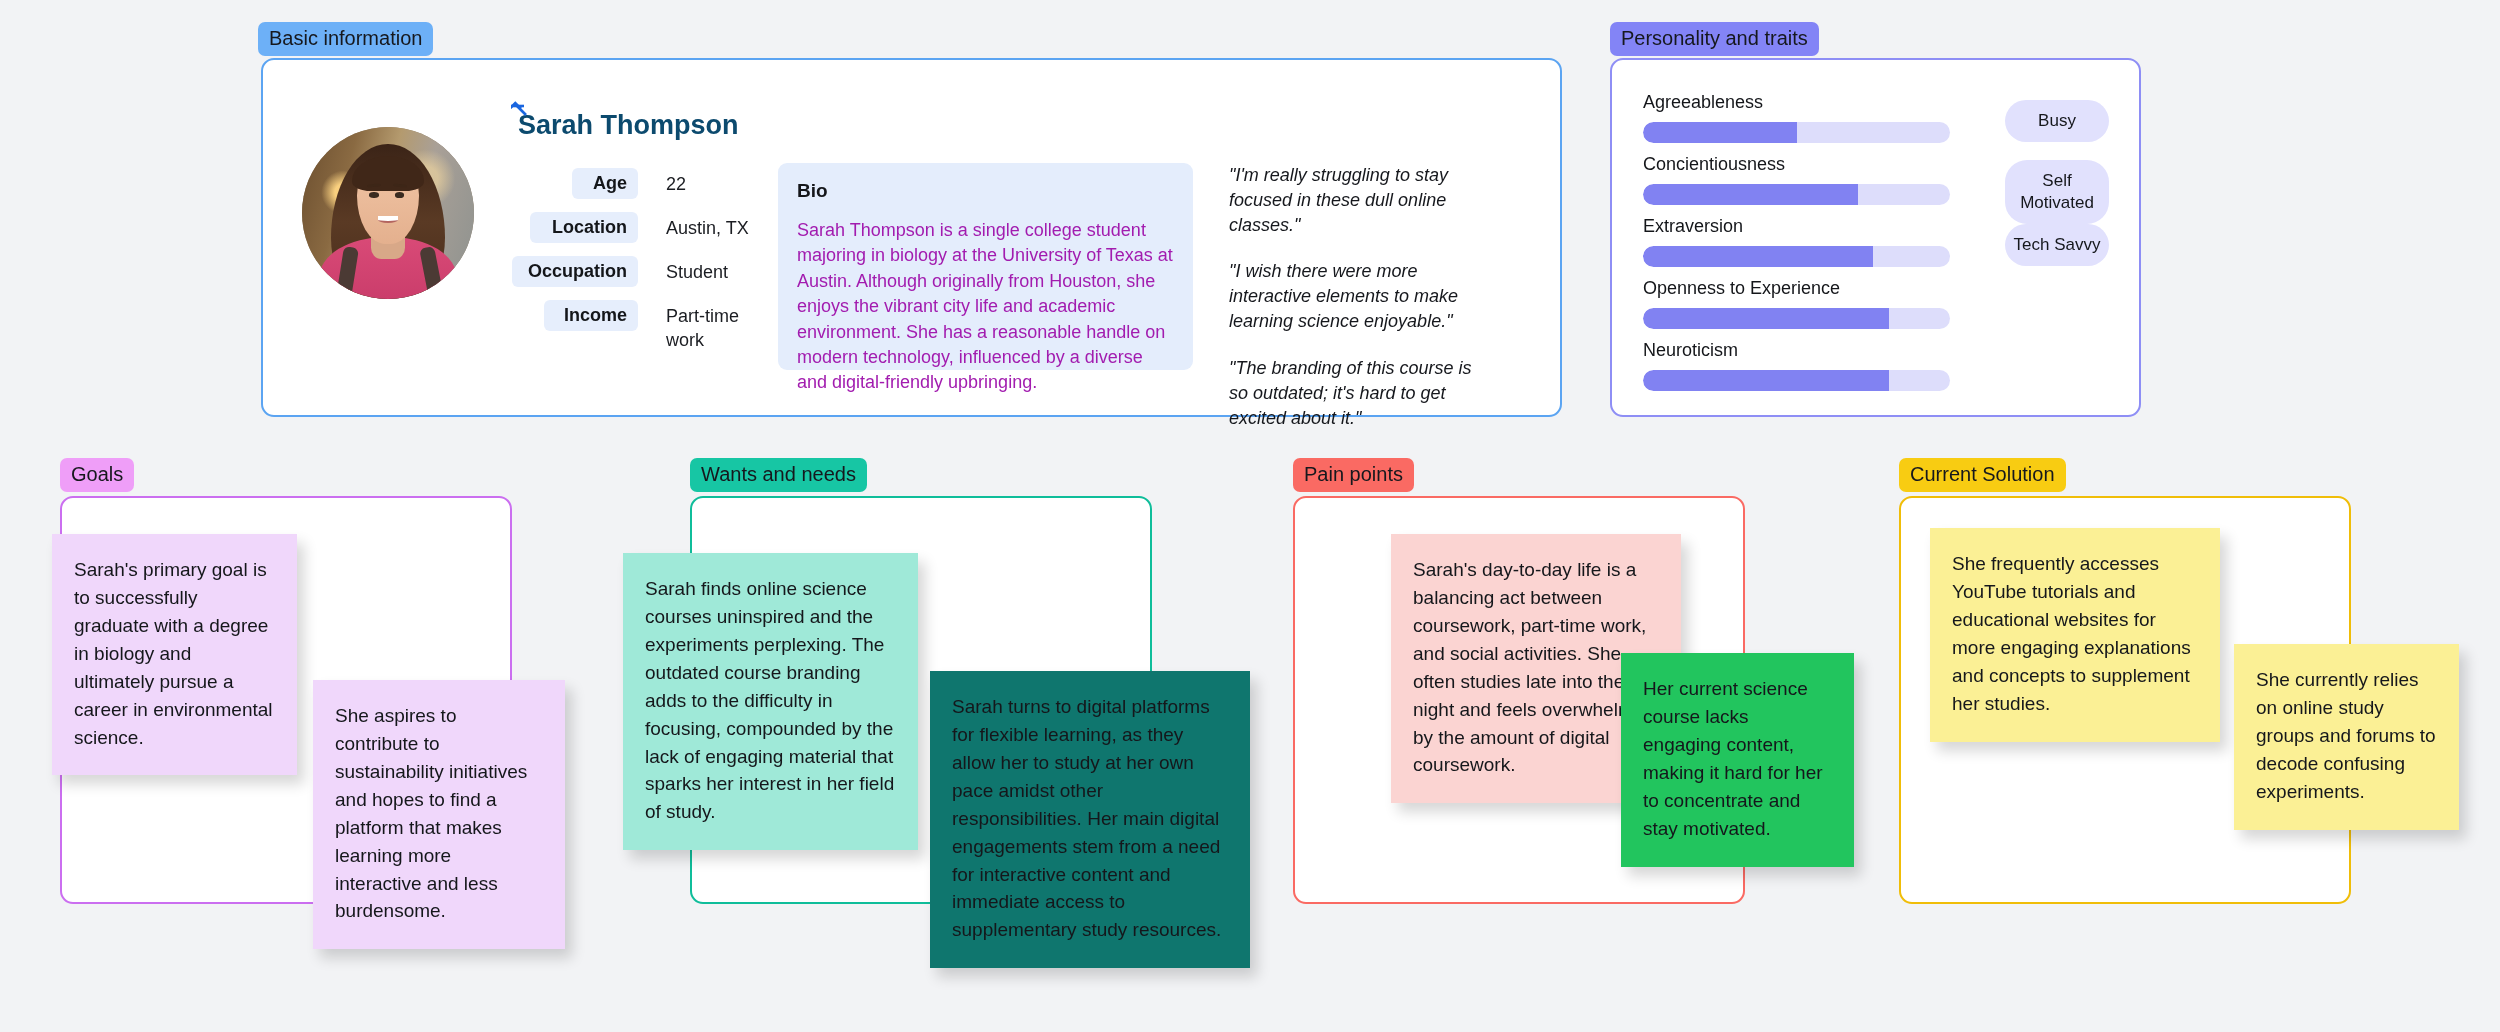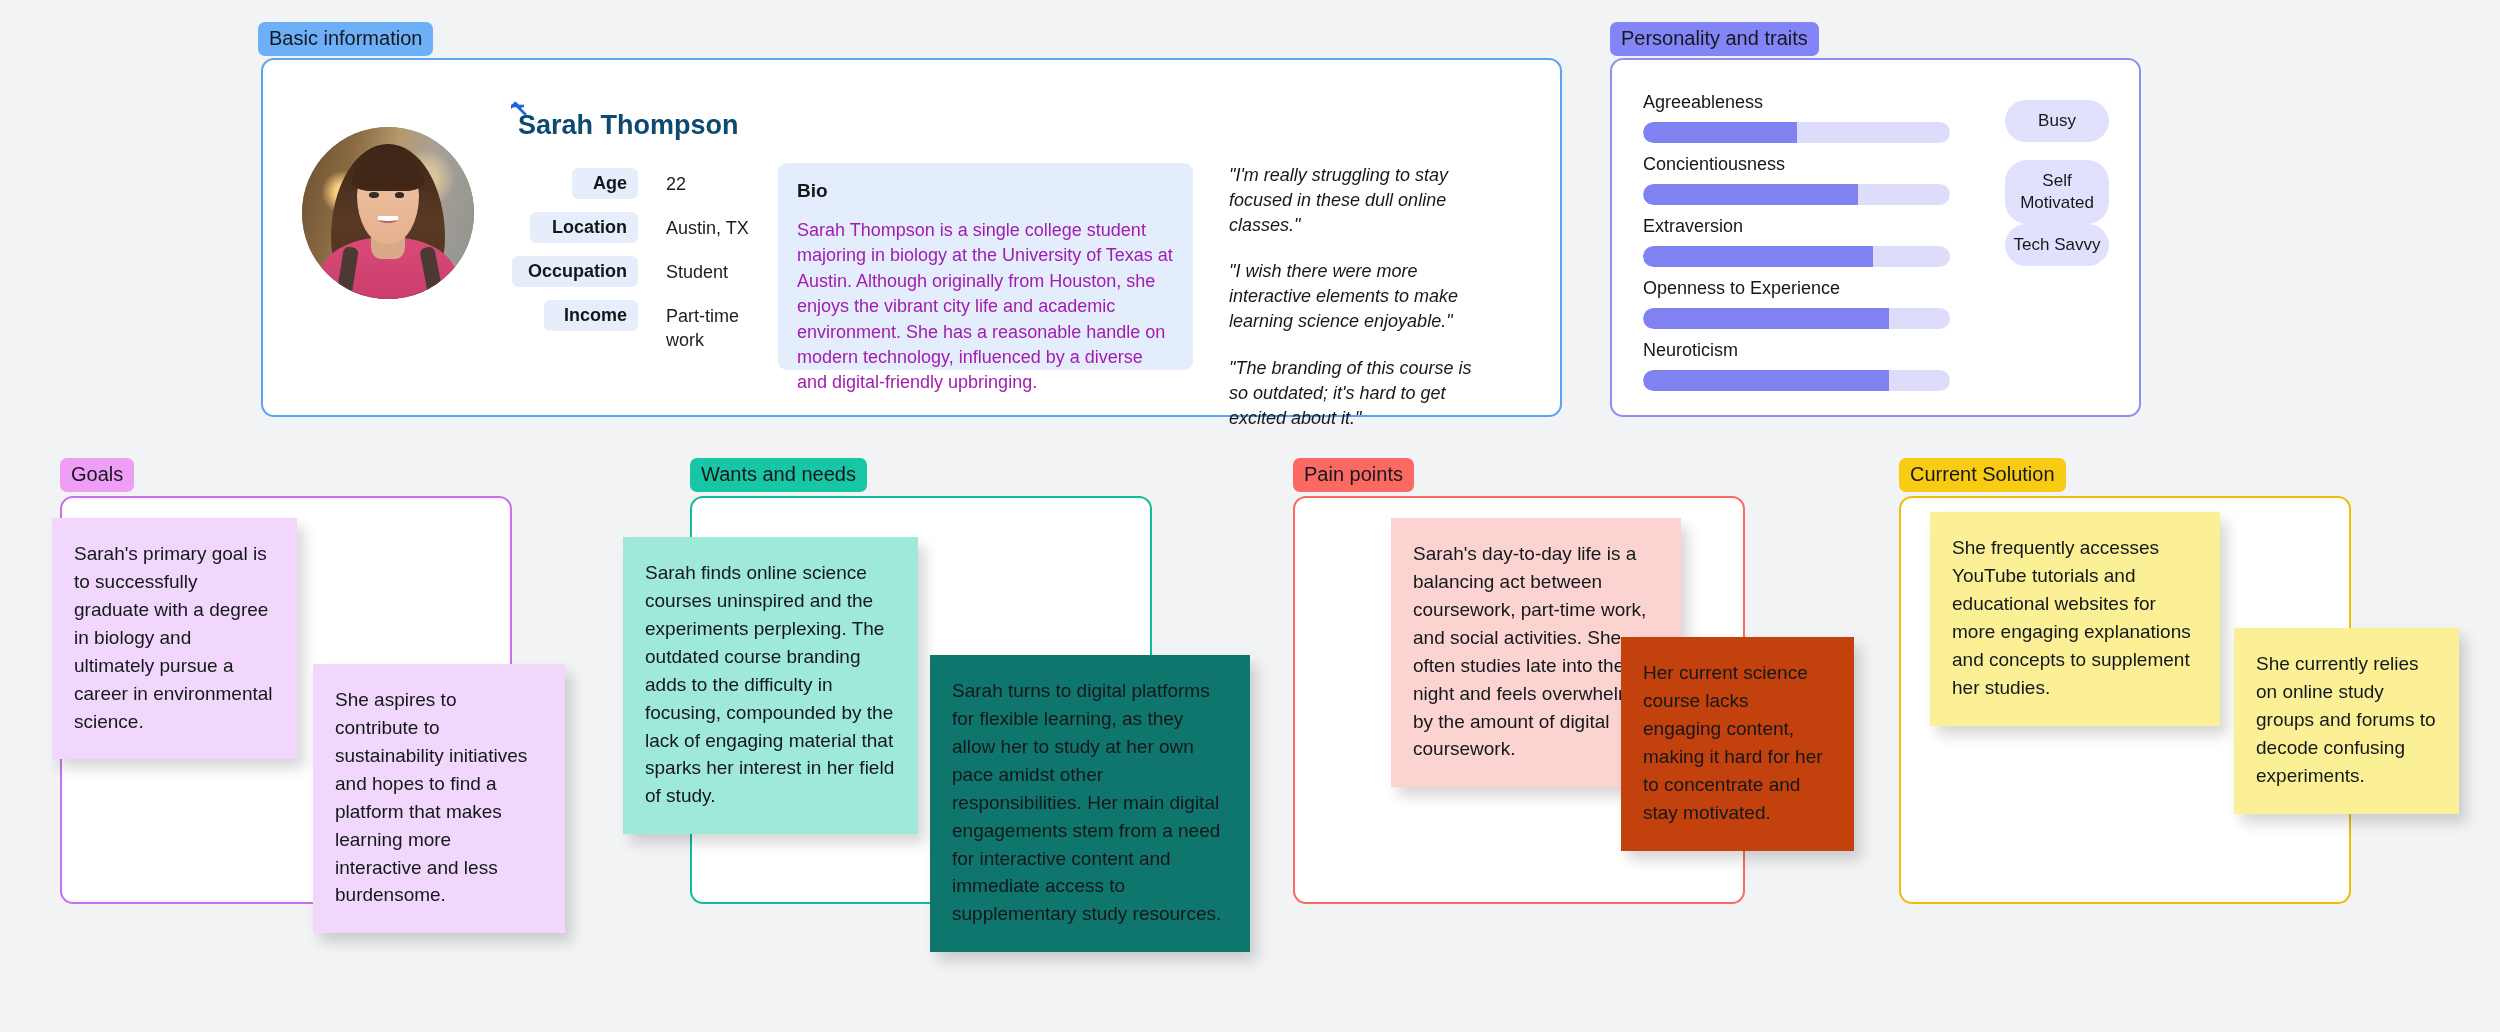--- a/index.html
+++ b/index.html
@@ -166,20 +166,21 @@
 
   
   .sticky {
     position: absolute;
     padding: 22px 22px 24px 22px;
     font-size: 19px;
     line-height: 1.47;
     color: #15171b;
     box-shadow: 7px 9px 13px rgba(0,0,0,.16);
     z-index: 5;
+    margin-top: 16px;
   }
 </style>
 </head>
 <body>
 
 <div class="board">
 
   <div class="pill" style="left:258px; top:22px; background:#6db0f7;">Basic information</div>
 
   <div class="panel" style="left:261px; top:58px; width:1301px; height:359px; border-color:#5ba4f2;"></div>
@@ -283,20 +284,20 @@
   <div class="sticky" style="left:313px; top:664px; width:252px; background:#f0d7fb;">She aspires to contribute to sustainability initiatives and hopes to find a platform that makes learning more interactive and less burdensome.</div>
 
   <div class="pill" style="left:690px; top:458px; background:#17c6a4;">Wants and needs</div>
   <div class="panel" style="left:690px; top:496px; width:462px; height:408px; border-color:#0fbd9a;"></div>
   <div class="sticky" style="left:623px; top:537px; width:295px; background:#9fe9d8;">Sarah finds online science courses uninspired and the experiments perplexing. The outdated course branding adds to the difficulty in focusing, compounded by the lack of engaging material that sparks her interest in her field of study.</div>
   <div class="sticky" style="left:930px; top:655px; width:320px; background:#0f766e;">Sarah turns to digital platforms for flexible learning, as they allow her to study at her own pace amidst other responsibilities. Her main digital engagements stem from a need for interactive content and immediate access to supplementary study resources.</div>
 
   <div class="pill" style="left:1293px; top:458px; background:#fa6a63;">Pain points</div>
   <div class="panel" style="left:1293px; top:496px; width:452px; height:408px; border-color:#fa6a63;"></div>
   <div class="sticky" style="left:1391px; top:518px; width:290px; background:#fbd4d2;">Sarah's day-to-day life is a balancing act between coursework, part-time work, and social activities. She often studies late into the night and feels overwhelmed by the amount of digital coursework.</div>
-  <div class="sticky" style="left:1621px; top:637px; width:233px; background:#c2410c;"> Her current science course lacks engaging content, making it hard for her to concentrate and stay motivated.</div>
+  <div class="sticky" style="left:1621px; top:637px; width:233px; background:#22c55e;"> Her current science course lacks engaging content, making it hard for her to concentrate and stay motivated.</div>
 
   <div class="pill" style="left:1899px; top:458px; background:#f8cc12;">Current Solution</div>
   <div class="panel" style="left:1899px; top:496px; width:452px; height:408px; border-color:#f0bd08;"></div>
   <div class="sticky" style="left:1930px; top:512px; width:290px; background:#fbf095;">She frequently accesses YouTube tutorials and educational websites for more engaging explanations and concepts to supplement her studies.</div>
   <div class="sticky" style="left:2234px; top:628px; width:225px; background:#fbf095;">She currently relies on online study groups and forums to decode confusing experiments.</div>
 
 </div>
 
 </body></html>

